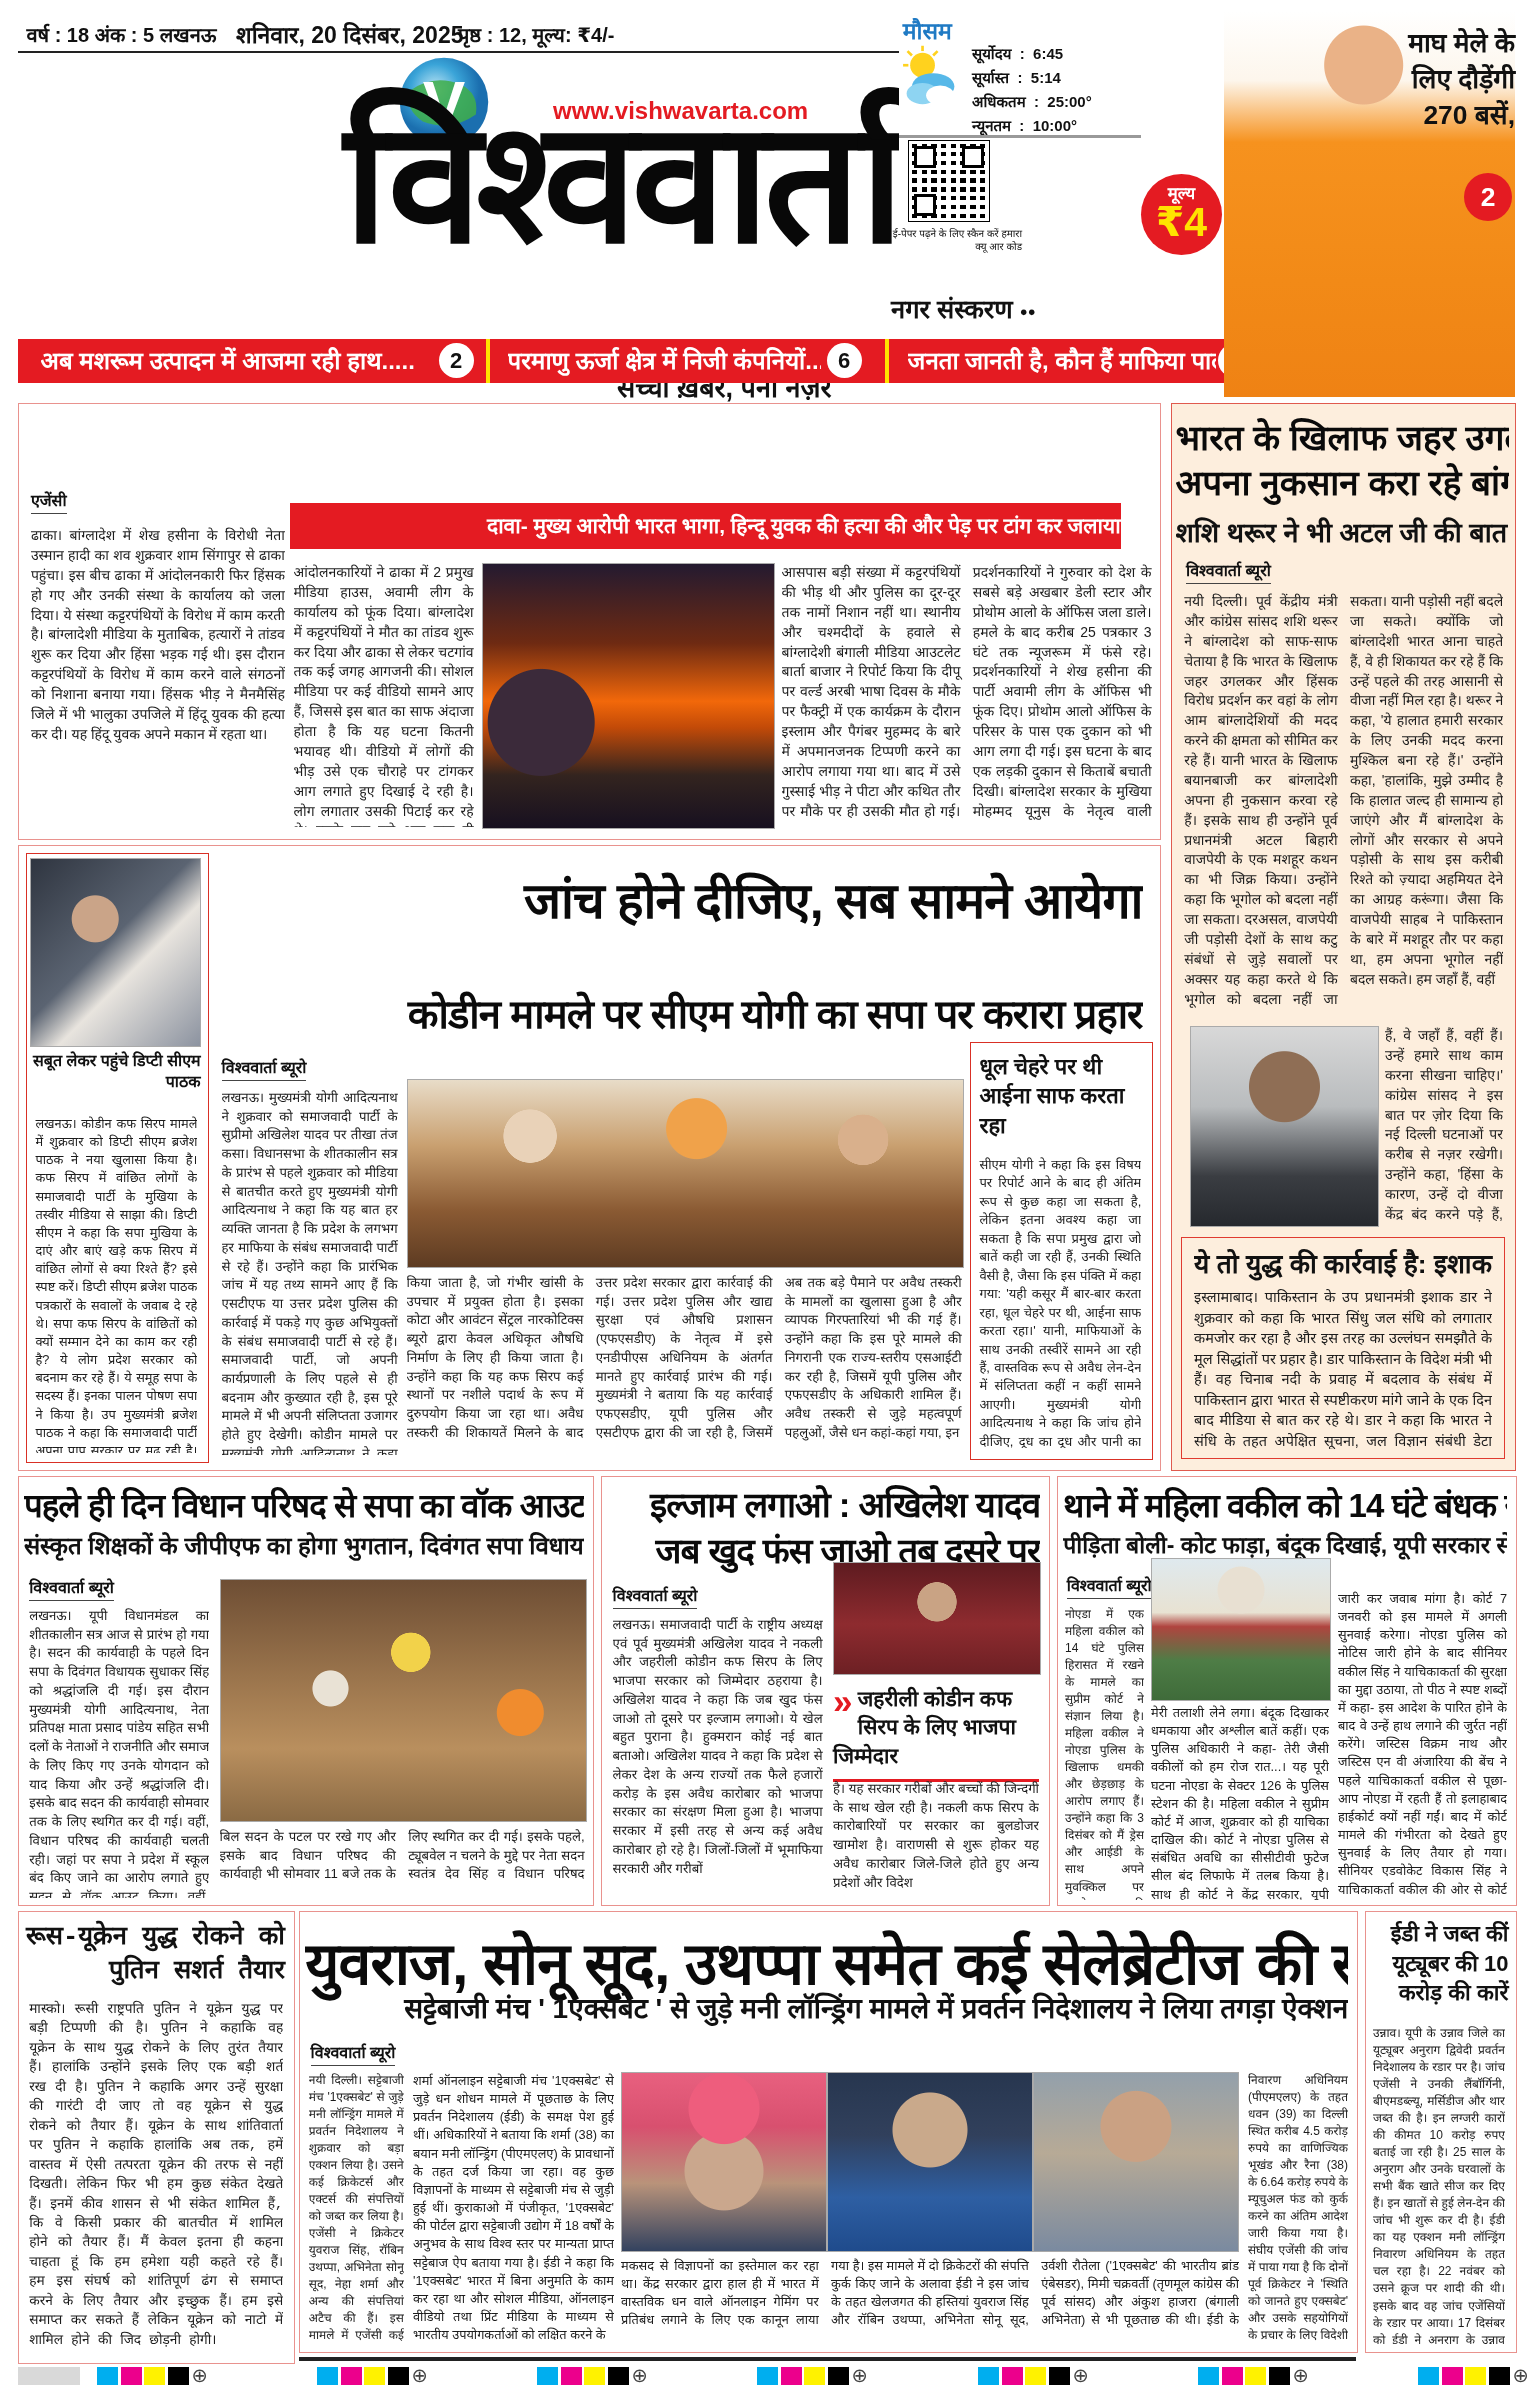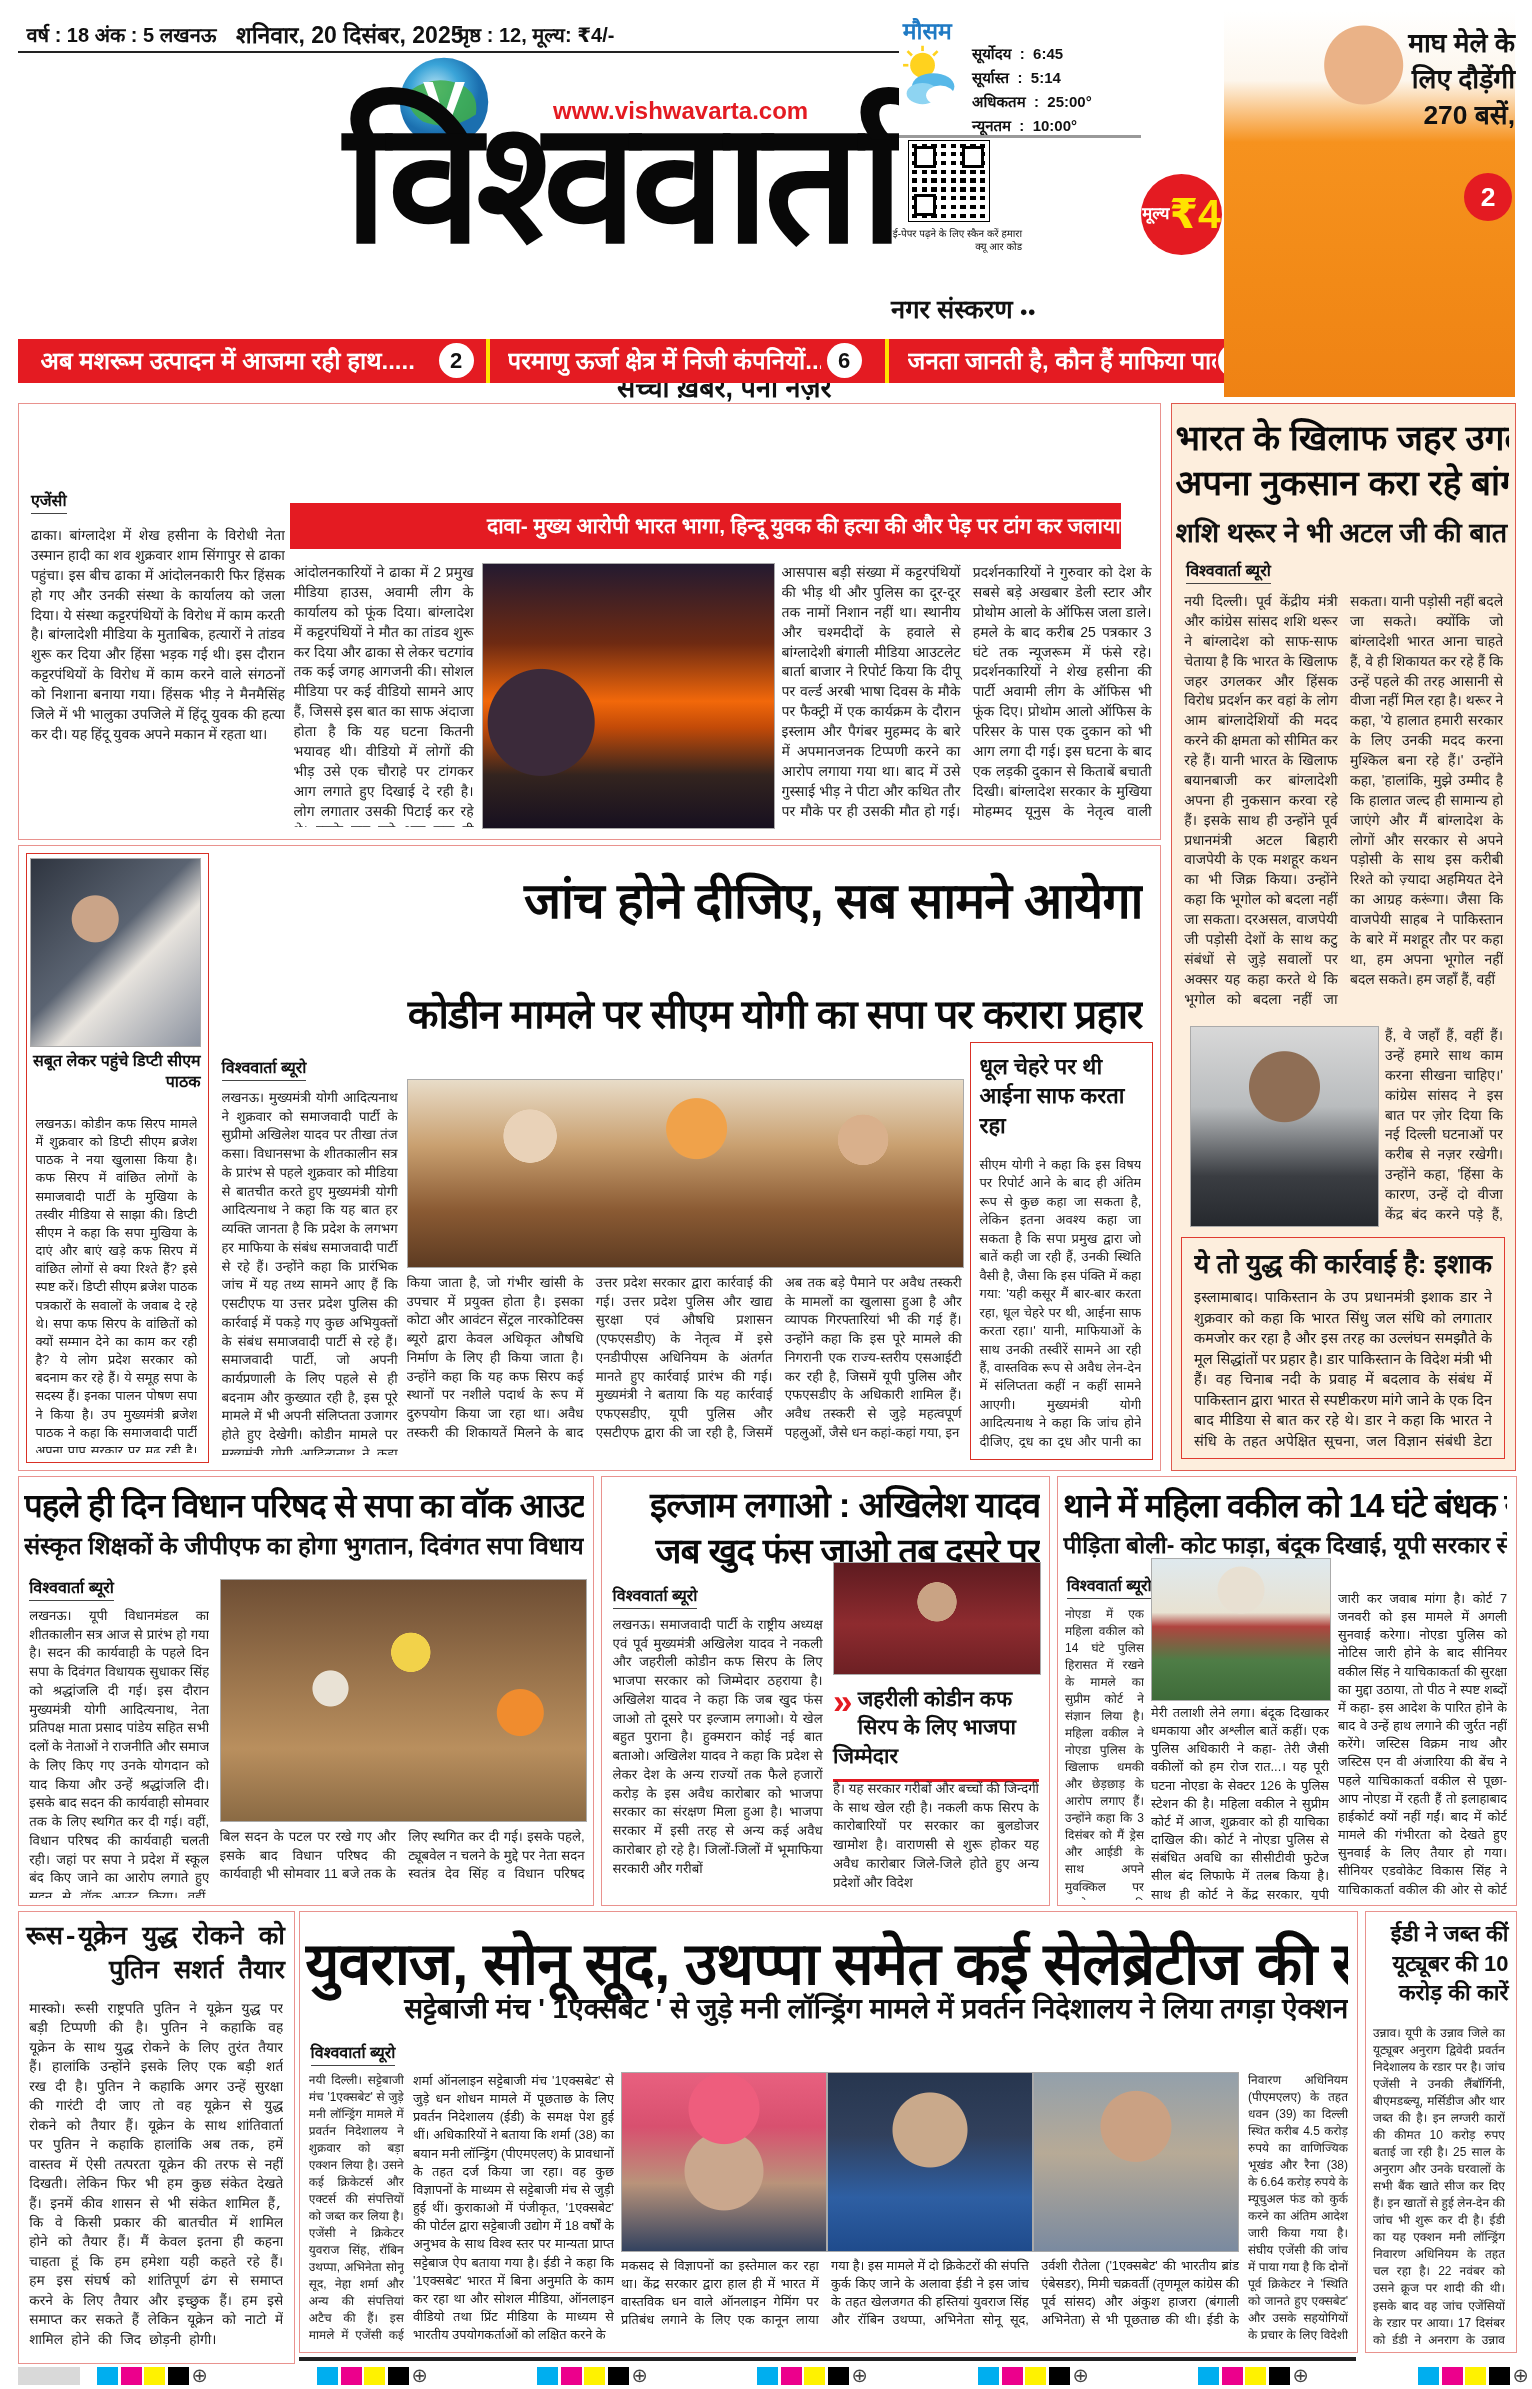--- a/index.html
+++ b/index.html
@@ -90,21 +90,21 @@
     <div class="qr-eye" style="left:1.8px;top:1.8px;"></div>
     <div class="qr-eye" style="right:1.8px;top:1.8px;"></div>
     <div class="qr-eye" style="left:1.8px;bottom:1.8px;"></div>
   </div>
   <div class="abs ctr" style="left:881px;top:227px;width:141px;font-size:10px;line-height:1.3;">ई-पेपर पढ़ने के लिए स्कैन करें हमारा क्यू आर कोड</div>
   <div class="abs b" style="left:891px;top:291px;font-size:25.5px;">
     <span>नगर संस्करण</span>
     <span style="font-size:13.2px;vertical-align:middle;">●●</span>
   </div>
 
-  <div class="abs red circle" style="left:1141px;top:174px;width:81px;height:81px;flex-direction:row;">
+  <div class="abs red circle" style="left:1141px;top:174px;width:81px;height:81px;flex-direction:column;">
     <div style="color:#fff;font-size:16.7px;font-weight:bold;line-height:1;">मूल्य</div>
     <div style="color:#ffe300;font-size:41px;font-weight:900;line-height:1;">₹4</div>
   </div>
 
   <div class="abs" style="left:1224px;top:10.6px;width:291px;height:386px;z-index:5;border:none;background:
       radial-gradient(circle at 48% 14%, #eab287 0 39px, rgba(0,0,0,0) 40px),
       linear-gradient(180deg,#ffffff 0%,#fdf6ec 18%,#f6921e 34%,#f28a17 70%,#ef8214 100%);"></div>
   <div class="abs b" style="left:1370px;top:26.4px;width:145px;text-align:right;font-size:26.4px;line-height:1.35;z-index:6;">
     <div>माघ मेले के</div>
     <div>लिए दौड़ेंगी</div>

